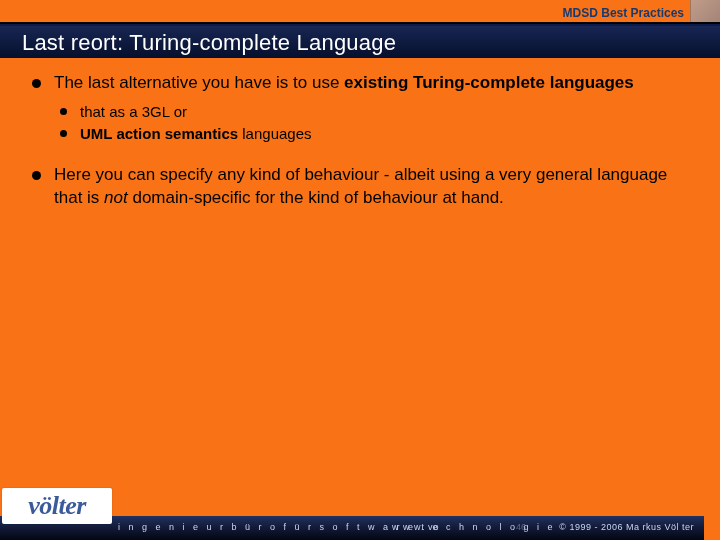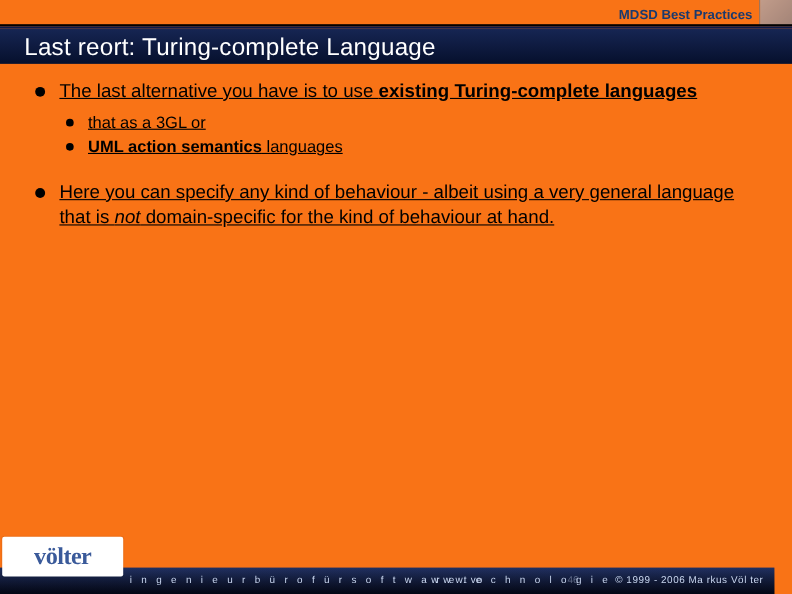--- a/index.html
+++ b/index.html
@@ -5,30 +5,30 @@
   * { margin: 0; padding: 0; box-sizing: border-box; }
   html, body { width: 720px; height: 540px; overflow: hidden; font-family: Verdana, Geneva, sans-serif; background: #fff; }
   .slide { position: relative; width: 720px; height: 540px; background: #f97316; }
   .header-label { position: absolute; top: 6px; right: 36px; font-size: 12px; font-weight: bold; color: #1a3a6e; }
   .header-decor { position: absolute; top: 0; right: 0; width: 30px; height: 24px; background: linear-gradient(135deg,#9db8d8 0%,#6a8fb8 100%); opacity: .6; border-left: 1px solid #678; }
   .title-bar { position: absolute; top: 24px; left: 0; right: 0; height: 34px; background: linear-gradient(#0a1a4a,#0a1a4a); border-top: 2px solid #0a1a4a; }
   .title-bar::before { content:""; position:absolute; inset:0; background: linear-gradient(to bottom, rgba(255,255,255,.05), rgba(0,0,0,.4)); }
   .title-text { position: relative; color: #fff; font-weight: normal; font-size: 22px; padding: 4px 22px; letter-spacing: .2px; }
   .rule { position:absolute; top:22px; left:0; right:0; height:2px; background:#000; }
   .content { position: absolute; top: 72px; left: 28px; right: 28px; color: #000; }
-  .ul1 { list-style: none; text-decoration: underline; }
+  .ul1 { list-style: none; }
   .li1 { position: relative; padding-left: 26px; margin-bottom: 18px; font-size: 17px; line-height: 1.35; }
   .li1::before { content: ""; position: absolute; left: 4px; top: 7px; width: 9px; height: 9px; background: #000; border-radius: 50%; }
   .ul2 { list-style: none; margin-top: 6px; }
   .li2 { position: relative; padding-left: 26px; font-size: 15px; line-height: 1.5; }
   .li2::before { content: ""; position: absolute; left: 6px; top: 7px; width: 7px; height: 7px; background: #000; border-radius: 50%; }
   .footer { position: absolute; left: 0; right: 16px; bottom: 0; height: 24px; background: linear-gradient(#0e1f55,#050b22); margin-top: 24px; }
   .footer::before { content:""; position:absolute; inset:0; background: linear-gradient(to bottom, rgba(255,255,255,.08), rgba(0,0,0,.4)); }
   .logo-wrap { position: absolute; left: 2px; bottom: 16px; width: 110px; height: 36px; background: #fff; display:flex; align-items:center; justify-content:center; border-radius:2px; box-shadow: 0 0 0 1px rgba(0,0,0,.05); }
-  .logo-text { font-family: Georgia, 'Times New Roman', serif; font-weight: bold; font-size: 22px; color: #3a5a9a; letter-spacing: -.5px; }
+  .logo-text { font-family: Georgia, 'Times New Roman', serif; font-style: italic; font-weight: bold; font-size: 26px; color: #3a5a9a; letter-spacing: -.5px; }
   .tagline { position: absolute; left: 118px; bottom: 8px; color: #c9d6ef; font-size: 9px; letter-spacing: 3px; }
   .url { position: absolute; left: 392px; bottom: 8px; color: #c9d6ef; font-size: 9px; letter-spacing: 1px; }
   .pageno { position: absolute; left: 516px; bottom: 8px; color: #c9d6ef; font-size: 9px; opacity:.4; }
   .copyright { position: absolute; right: 10px; bottom: 8px; color: #c9d6ef; font-size: 9px; letter-spacing: .5px; }
   b { font-weight: bold; }
   i { font-style: italic; }
 </style>
 </head>
 <body>
 

